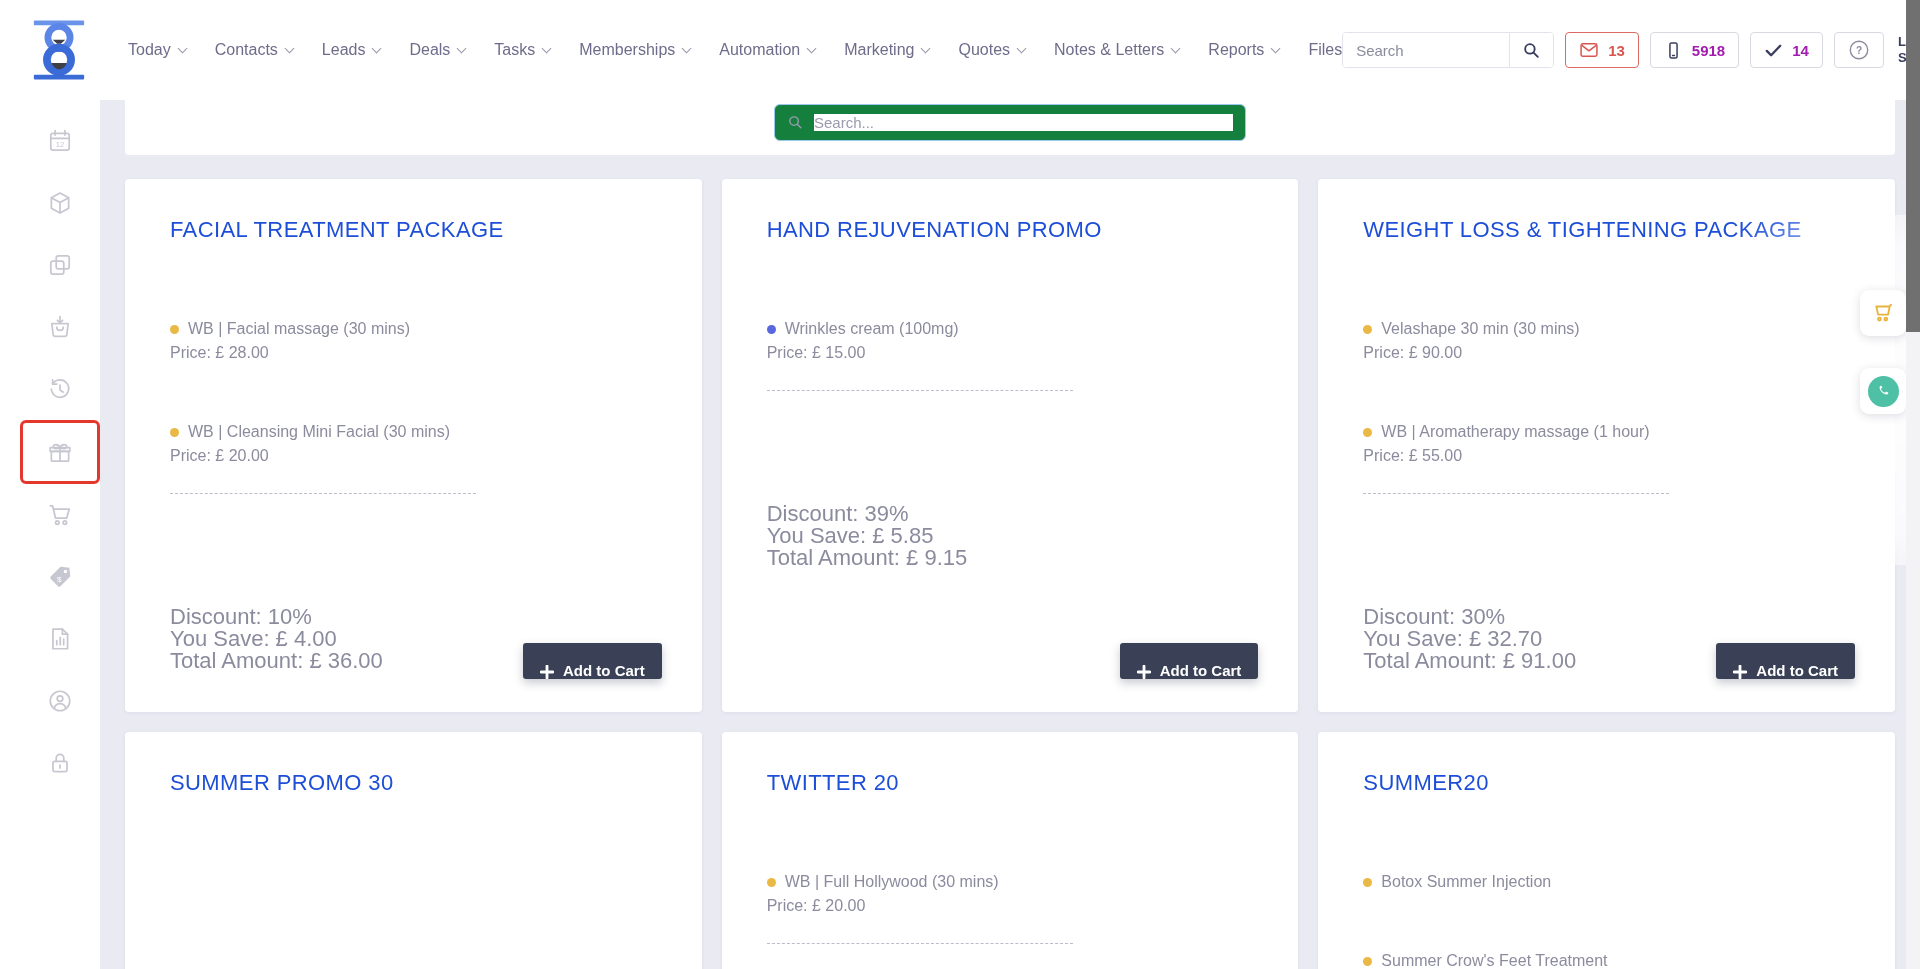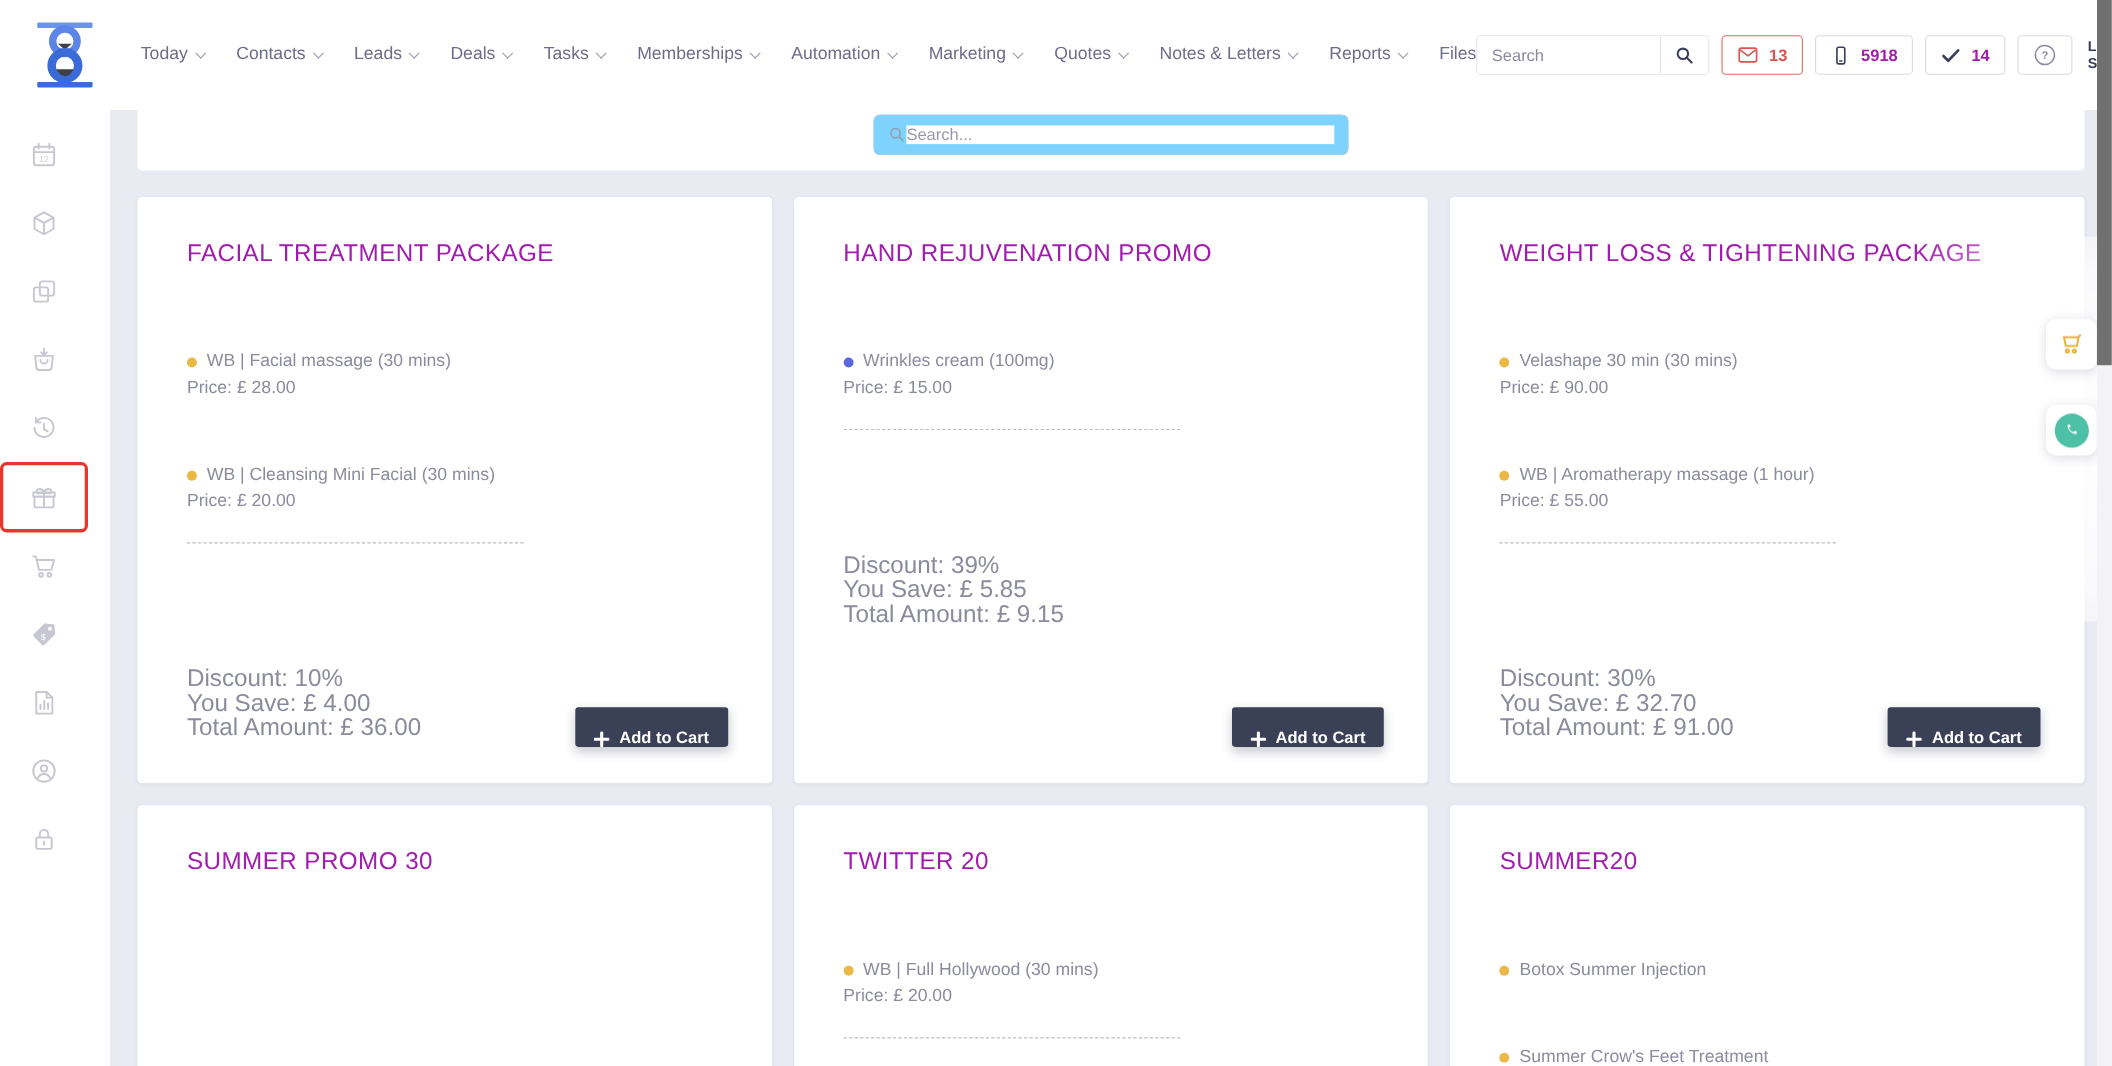--- a/index.html
+++ b/index.html
@@ -37,50 +37,50 @@
     height: 36px; border: 1px solid #d9d9e2; border-radius: 4px; background: #fff;
     display: flex; align-items: center; gap: 9px; padding: 0 13px;
     font-size: 15px; font-weight: 700; color: #a21caf; cursor: pointer;
   }
   .badge.alert { border-color: #dc6a64; color: #d95550; }
   .user-label { font-size: 13px; font-weight: 700; color: #3b3f5e; line-height: 16px; letter-spacing: .3px; margin-left: 3px; }
 
   
   .sidebar {
     position: fixed; top: 80px; left: 0; bottom: 0; width: 100px; background: #fff;
-    display: flex; flex-direction: column; align-items: flex-start; padding-top: 30px; z-index: 9;
+    display: flex; flex-direction: column; align-items: flex-end; padding-top: 30px; z-index: 9;
   }
   .side-item {
     width: 80px; height: 62px; display: flex; align-items: center; justify-content: center;
     color: #c7c7d1; cursor: pointer; flex: 0 0 auto;
   }
   .side-item.active { border: 3px solid #e5382c; border-radius: 6px; height: 64px; background: #fff; }
 
   
   .content { position: absolute; top: 80px; left: 100px; width: 1806px; bottom: 0; overflow: hidden; }
   .search-panel {
     margin: 10px 0 0 25px; width: 1770px; height: 65px; background: #fff; border-radius: 4px;
     display: flex; align-items: center; justify-content: center;
   }
   .main-search {
-    width: 432px; height: 37px; border: 1px solid #9dc8f0; border-radius: 6px;
-    display: flex; align-items: center; padding: 0 12px; background: #7dd3fc;
+    width: 472px; height: 37px; border: 1px solid #9dc8f0; border-radius: 6px;
+    display: flex; align-items: center; padding: 0 12px; gap: 10px; background: #15803d;
   }
   .main-search input { flex: 1; border: none; outline: none; font-size: 15px; color: #55536e; font-family: inherit; }
   .main-search input::placeholder { color: #9a9aad; }
 
   .cards-grid {
     margin: 24px 0 0 25px; width: 1770px;
     display: grid; grid-template-columns: repeat(3, 1fr); gap: 20px;
   }
   .card {
     background: #fff; border-radius: 4px; height: 533px; position: relative;
     padding: 36px 40px 0 45px; box-shadow: 0 1px 4px rgba(40,40,90,.06);
   }
-  .card-title { font-size: 22px; font-weight: 500; color: #a21caf; letter-spacing: .4px; line-height: 30px; }
+  .card-title { font-size: 22px; font-weight: 500; color: #1d4ed8; letter-spacing: .4px; line-height: 30px; }
   .items { margin-top: 73px; }
   .item + .item { margin-top: 57px; }
   .item-name { display: flex; align-items: center; gap: 9px; font-size: 16px; color: #8b8b9e; line-height: 22px; }
   .bullet { width: 9px; height: 9px; border-radius: 50%; flex: 0 0 auto; }
   .bullet.yellow { background: #eab844; }
   .bullet.blue { background: #5a68e0; }
   .item-price { margin-top: 2px; font-size: 16px; color: #8b8b9e; line-height: 22px; }
   .divider { border: none; border-top: 1px dashed #bcbcca; margin-top: 26px; width: 306px; }
   .summary { margin-top: 112px; font-size: 22px; color: #8b8b9e; line-height: 22px; }
   .add-btn {

